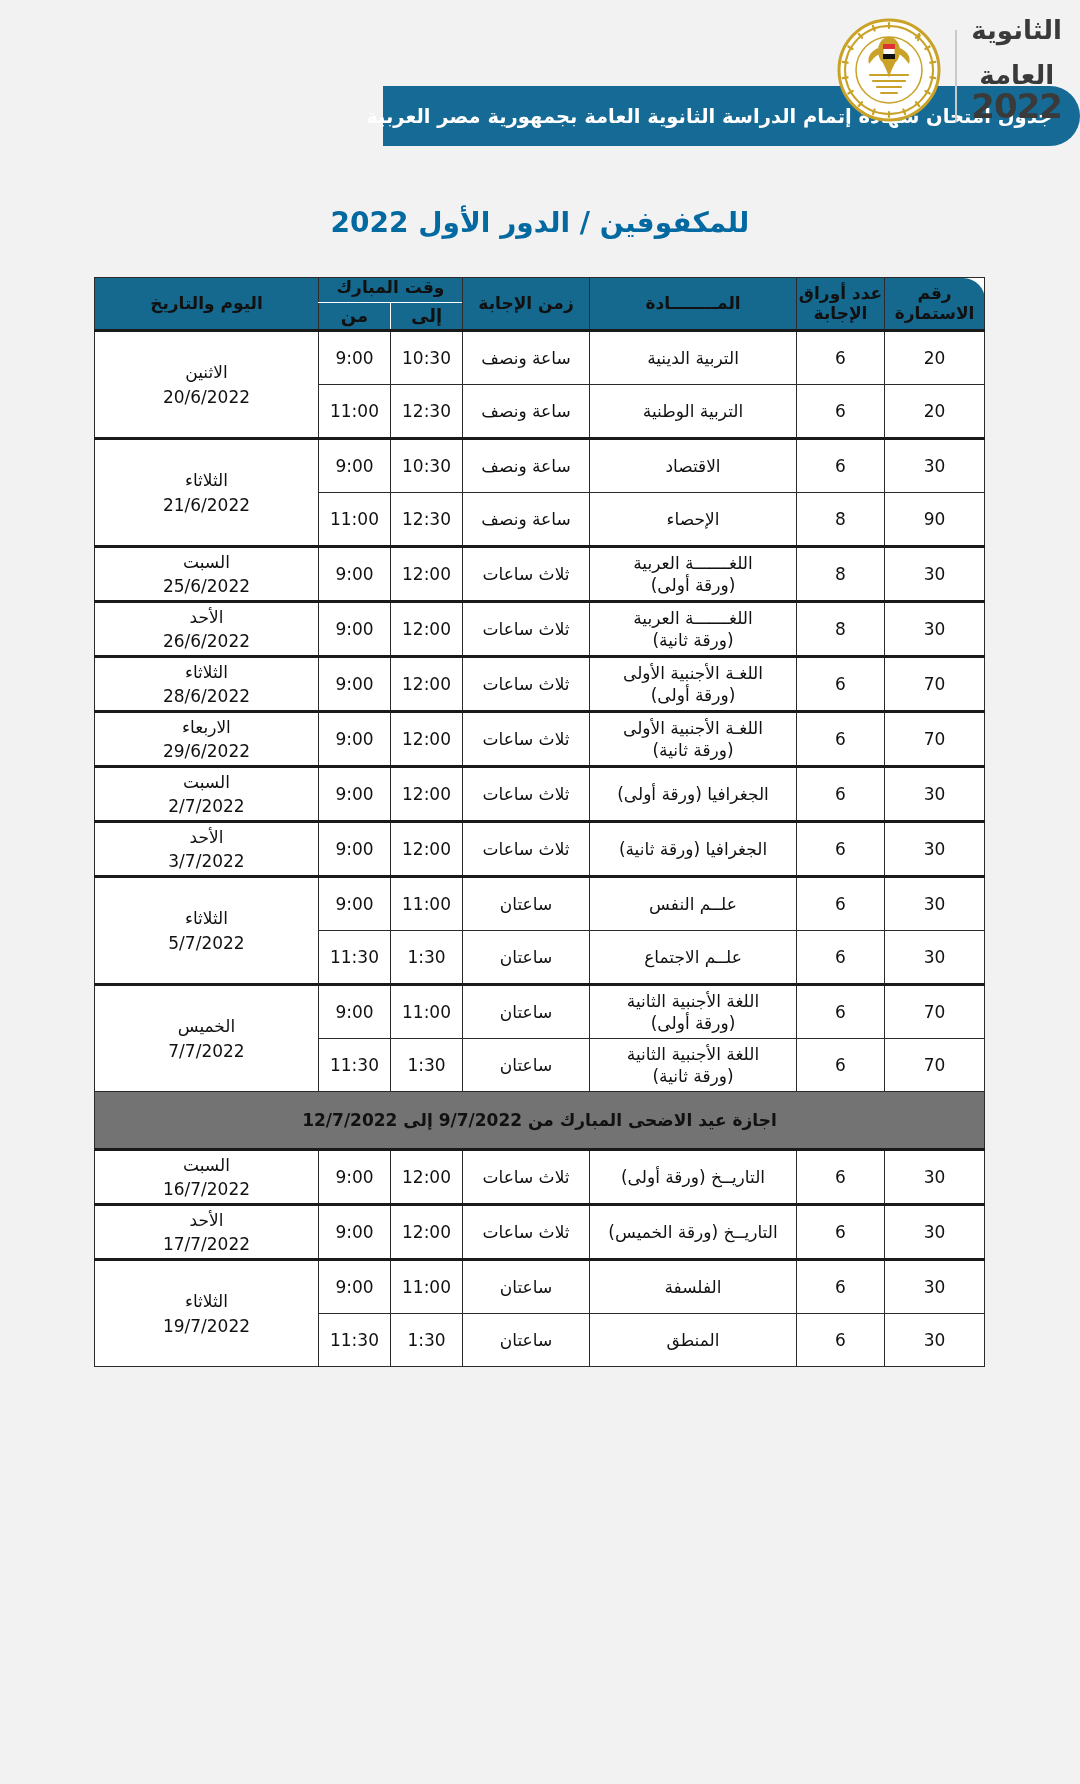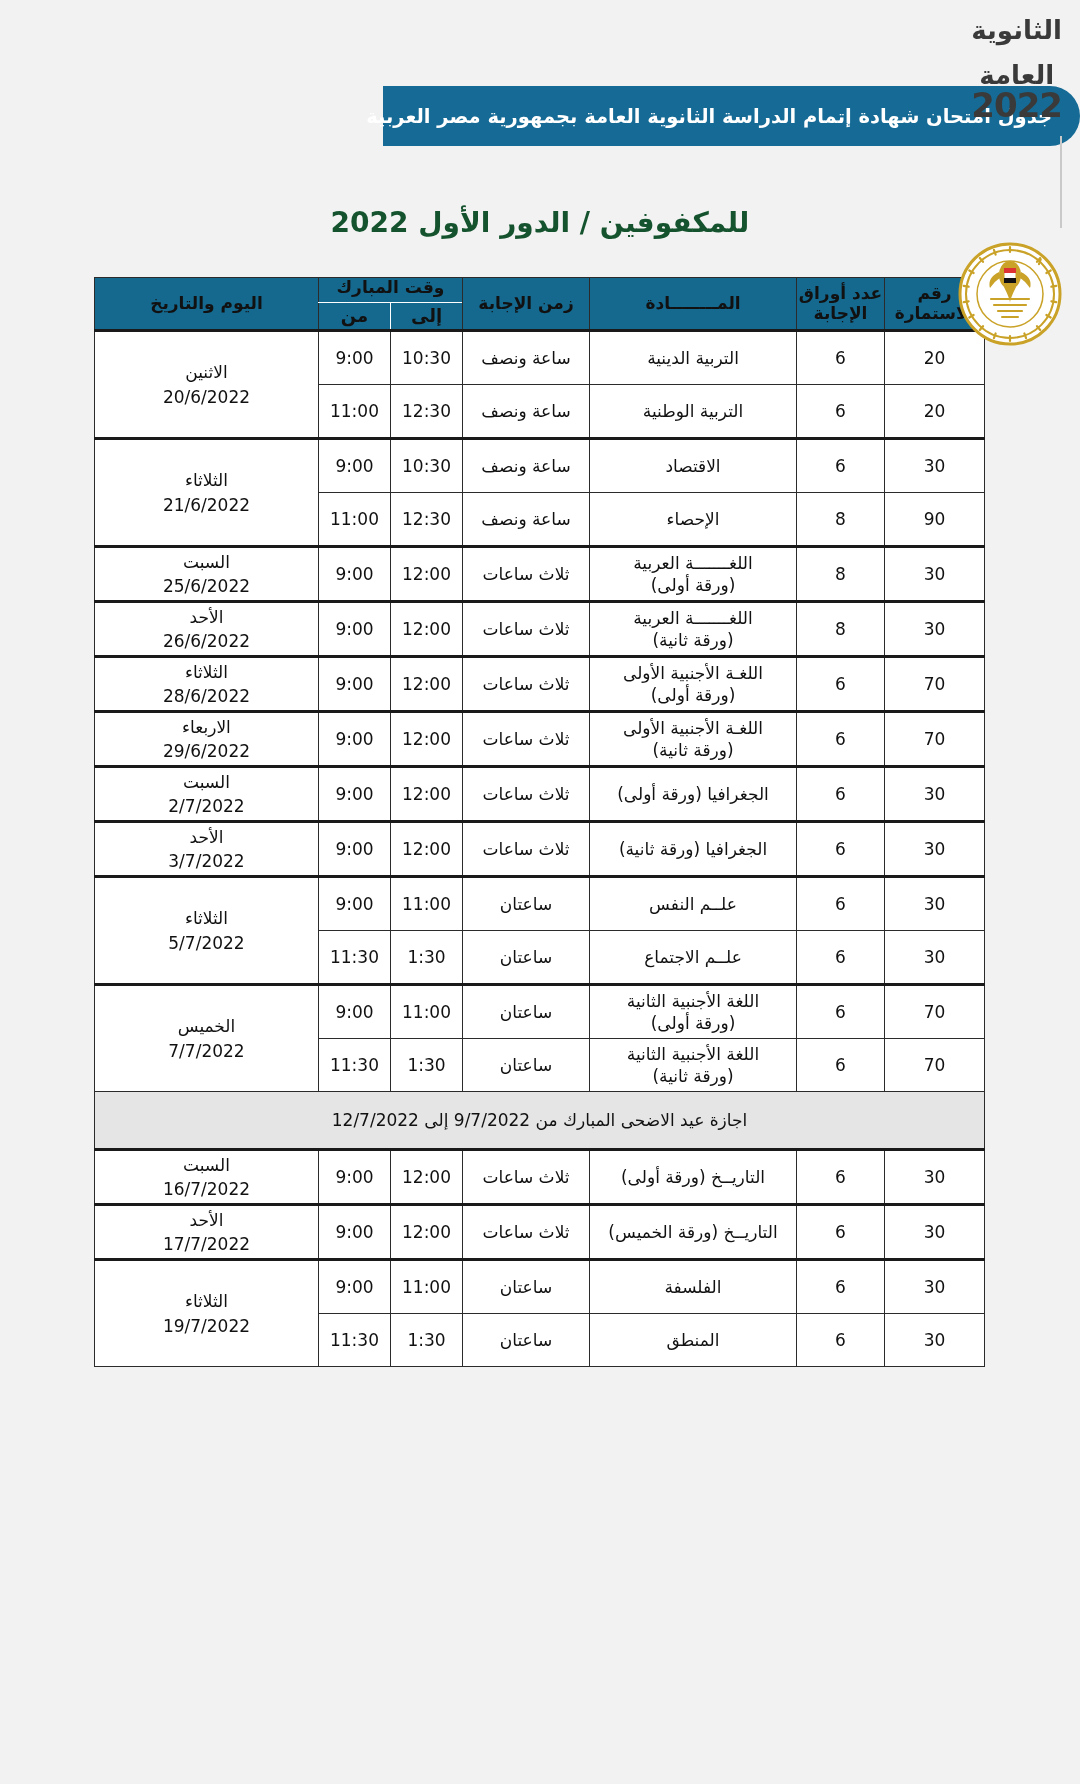--- a/index.html
+++ b/index.html
@@ -45,22 +45,22 @@
     letter-spacing: -0.2px;
     white-space: nowrap;
     direction: rtl;
   }
 
   .logo-area {
     position: absolute;
     top: 18px;
     right: 18px;
     display: flex;
-    flex-direction: column;
-    align-items: flex-start;
+    flex-direction: row;
+    align-items: flex-end;
     gap: 14px;
   }
   .thanaweya-logo {
     display: flex;
     flex-direction: column;
     align-items: center;
     justify-content: center;
     color: #3a3a3a;
     line-height: 0.95;
   }
@@ -91,21 +91,21 @@
     height: 104px;
     position: relative;
   }
   .seal svg { display: block; }
 
   
   .subtitle {
     text-align: center;
     font-size: 28px;
     font-weight: bold;
-    color: #14532d;
+    color: #0369a1;
     margin-top: 28px;
     direction: rtl;
   }
 
   
   .table-wrap {
     margin: 38px auto 0 auto;
     width: 890px;
   }
   table.sched {
@@ -177,23 +177,23 @@
     line-height: 1.45;
   }
   td.day .dname { display: block; }
   td.day .ddate { display: block; }
 
   tr.group-start > td {
     border-top: 3px solid #1a1a1a;
   }
 
   td.holiday {
-    background: #e5e5e5;
+    background: #737373;
     color: #ffffff;
-    font-weight: normal;
+    font-weight: bold;
     font-size: 21px;
     height: 56px;
     border: 1px solid #15698f;
     letter-spacing: 0px;
     margin-top: 18px;
   }
 
   tbody tr:last-child > td {
     border-bottom: 1px solid #2b2b2b;
   }

